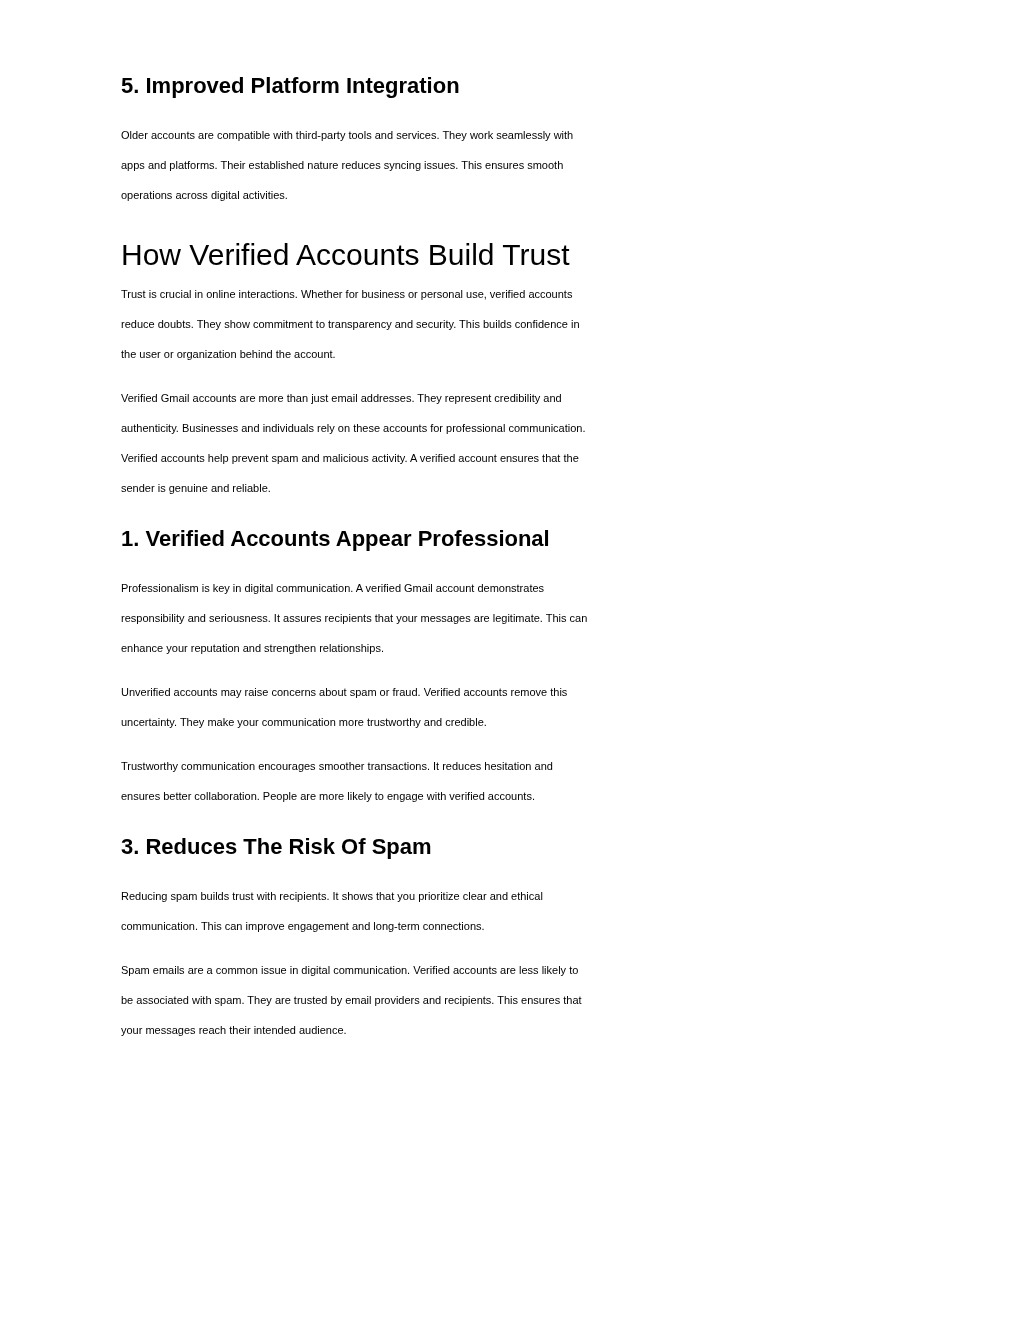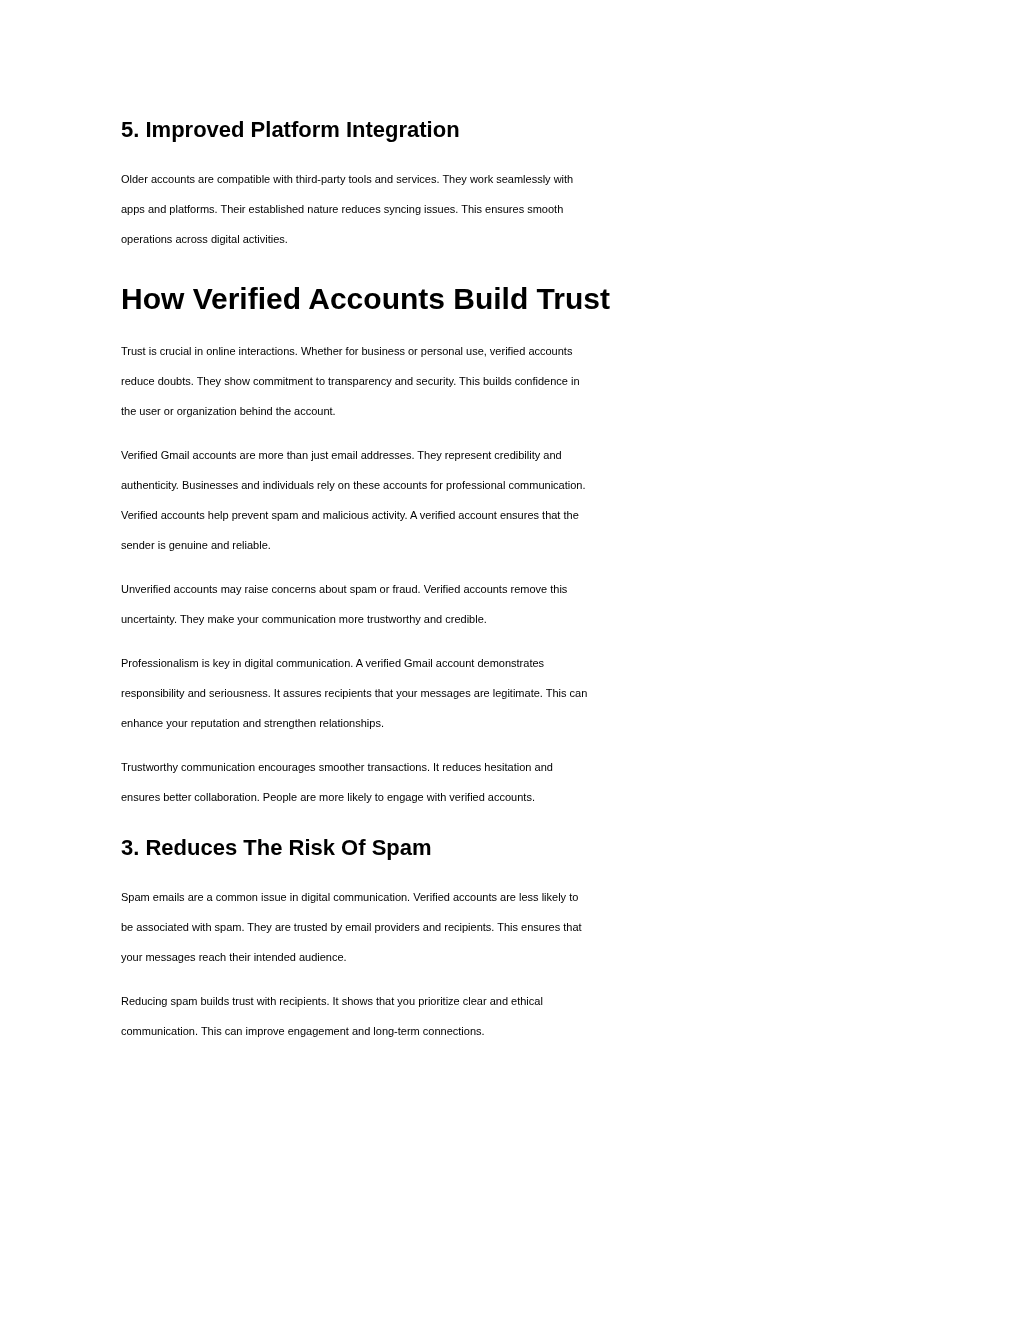--- a/index.html
+++ b/index.html
@@ -11,28 +11,28 @@
     width: 1024px;
     height: 1325px;
     overflow: hidden;
     font-family: "Liberation Sans", "DejaVu Sans", sans-serif;
     color: #000000;
   }
   .page {
     box-sizing: border-box;
     width: 1024px;
     height: 1325px;
-    padding: 94px 80px 0 121px;
+    padding: 50px 80px 0 121px;
     background: #ffffff;
   }
   .page h1 {
     font-size: 30px;
     line-height: 40px;
-    font-weight: bold;
-    margin: 25px 0 17px 0;
+    font-weight: normal;
+    margin: 25px 0 4px 0;
     white-space: pre-line;
   }
   .page h3 {
     font-size: 22px;
     line-height: 28px;
     font-weight: bold;
     margin: 22px 0 20px 0;
     white-space: pre-line;
   }
   .page p {
@@ -51,26 +51,27 @@
 apps and platforms. Their established nature reduces syncing issues. This ensures smooth
 operations across digital activities.</p>
     <h1>How Verified Accounts Build Trust</h1>
     <p>Trust is crucial in online interactions. Whether for business or personal use, verified accounts
 reduce doubts. They show commitment to transparency and security. This builds confidence in
 the user or organization behind the account.</p>
     <p>Verified Gmail accounts are more than just email addresses. They represent credibility and
 authenticity. Businesses and individuals rely on these accounts for professional communication.
 Verified accounts help prevent spam and malicious activity. A verified account ensures that the
 sender is genuine and reliable.</p>
-    <p>Unverified accounts may raise concerns about spam or fraud. Verified accounts remove this
-uncertainty. They make your communication more trustworthy and credible.</p>
+    <h3>1. Verified Accounts Appear Professional</h3>
     <p>Professionalism is key in digital communication. A verified Gmail account demonstrates
 responsibility and seriousness. It assures recipients that your messages are legitimate. This can
 enhance your reputation and strengthen relationships.</p>
+    <p>Unverified accounts may raise concerns about spam or fraud. Verified accounts remove this
+uncertainty. They make your communication more trustworthy and credible.</p>
     <p>Trustworthy communication encourages smoother transactions. It reduces hesitation and
 ensures better collaboration. People are more likely to engage with verified accounts.</p>
     <h3>3. Reduces The Risk Of Spam</h3>
+    <p>Reducing spam builds trust with recipients. It shows that you prioritize clear and ethical
+communication. This can improve engagement and long-term connections.</p>
     <p>Spam emails are a common issue in digital communication. Verified accounts are less likely to
 be associated with spam. They are trusted by email providers and recipients. This ensures that
 your messages reach their intended audience.</p>
-    <p>Reducing spam builds trust with recipients. It shows that you prioritize clear and ethical
-communication. This can improve engagement and long-term connections.</p>
   </main>
 
 </body></html>

